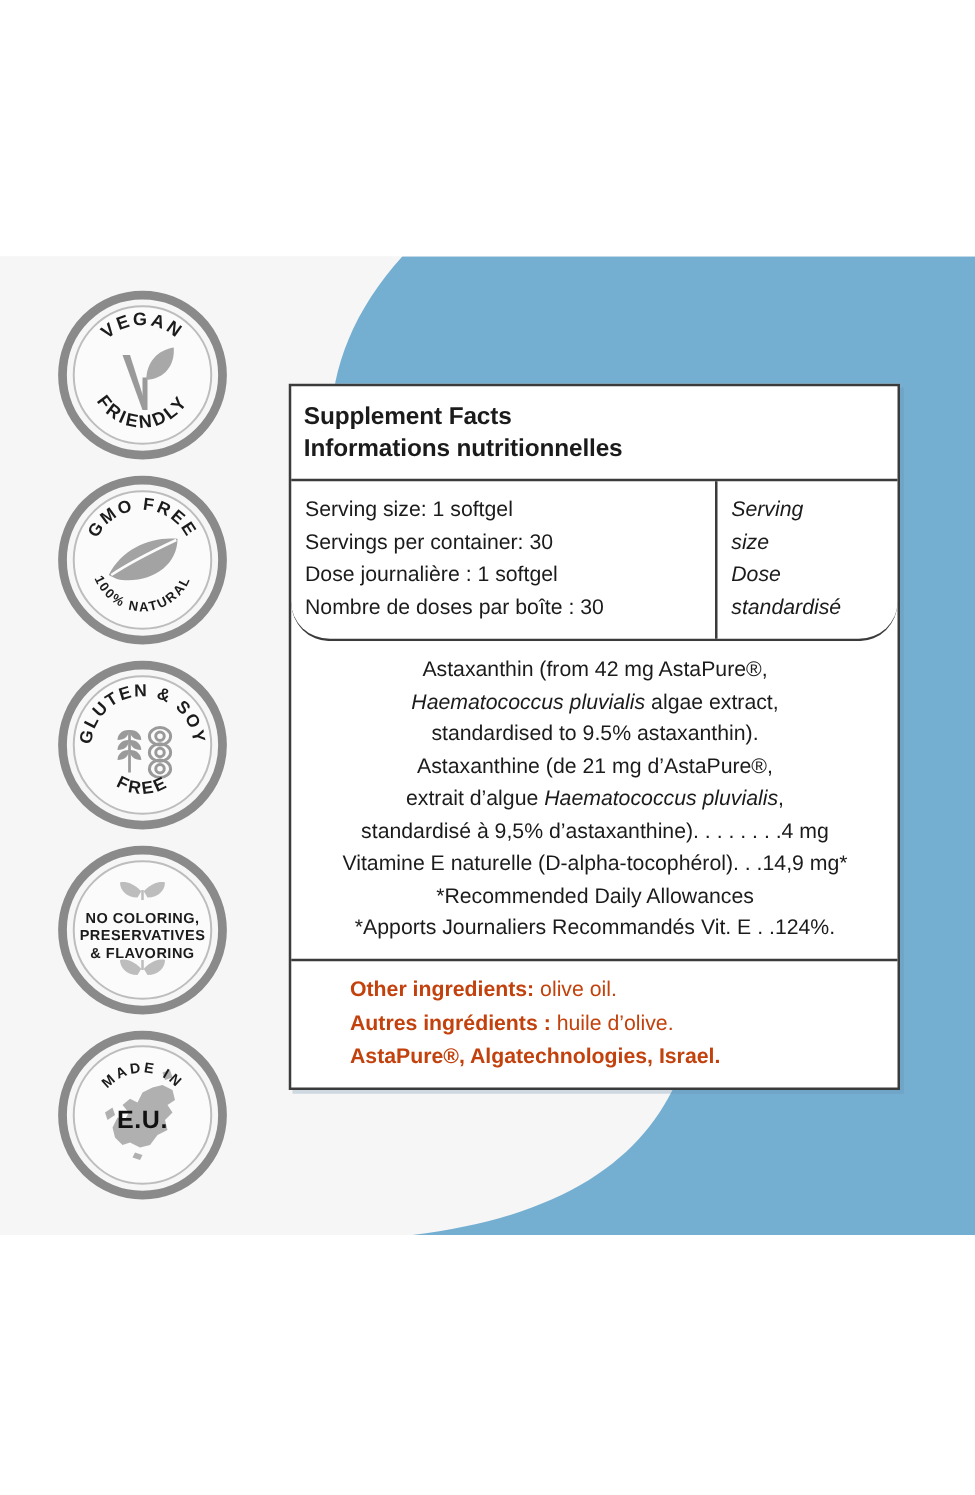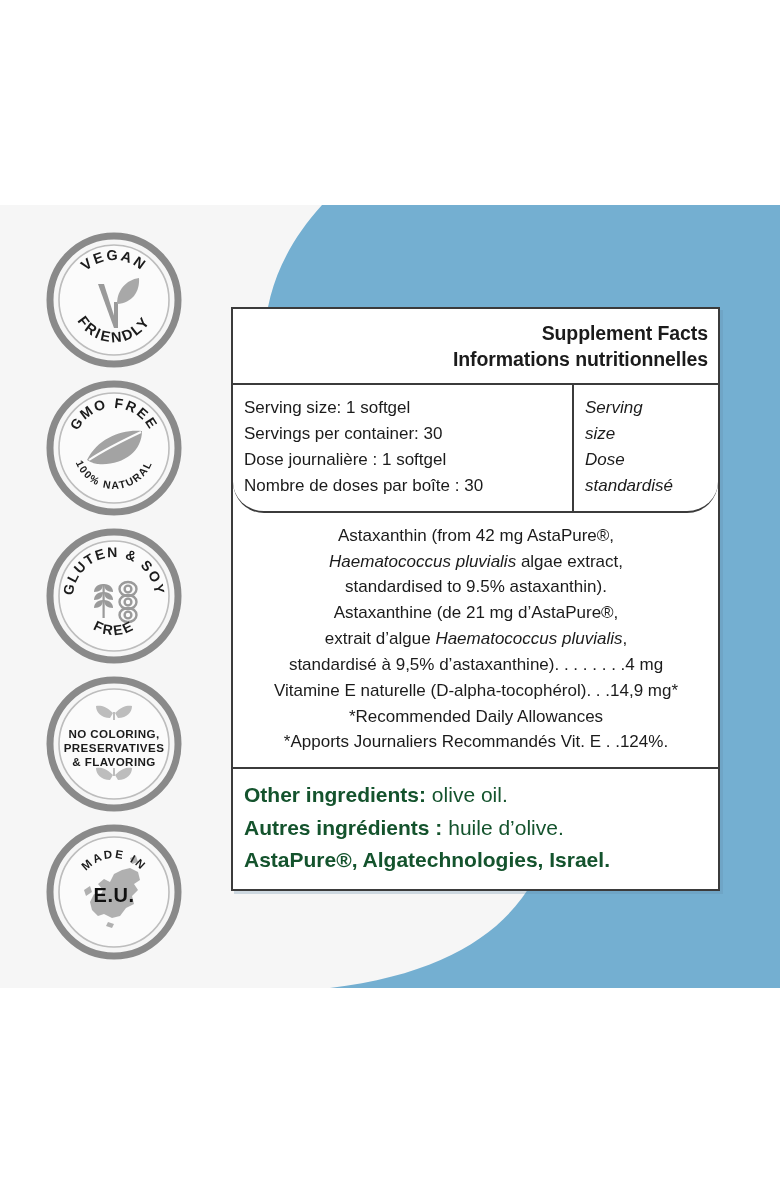--- a/index.html
+++ b/index.html
@@ -63,21 +63,21 @@
     position: absolute;
     left: 231px;
     top: 307px;
     width: 489px;
     background: #ffffff;
     border: 2px solid #3b3b3b;
     box-sizing: border-box;
     box-shadow: 3px 3px 0 rgba(100,140,170,0.28);
   }
   .facts-header {
-    text-align: right;
+    text-align: left;
     padding: 12px 10px 11px 10px;
     border-bottom: 2px solid #3b3b3b;
   }
   .facts-header .line {
     font-size: 19.5px;
     font-weight: bold;
     color: #1b1b1b;
     line-height: 1.32;
     letter-spacing: -0.1px;
   }
@@ -115,24 +115,25 @@
     color: #1b1b1b;
     line-height: 1.52;
     white-space: pre;
   }
   .ingredients .l i { font-style: italic; }
 
   .other {
     padding: 10px 10px 12px 11px;
   }
   .other .l {
-    font-size: 21px;
-    color: #14532d;
+    font-size: 17px;
+    color: #c2410c;
     line-height: 1.55;
     white-space: pre;
+    margin-left: 36px;
   }
   .other .l b { font-weight: bold; }
   .other .l.all-bold { font-weight: bold; }
 </style>
 </head>
 <body>
 
 <div id="canvas">
 
   <div class="panel">

